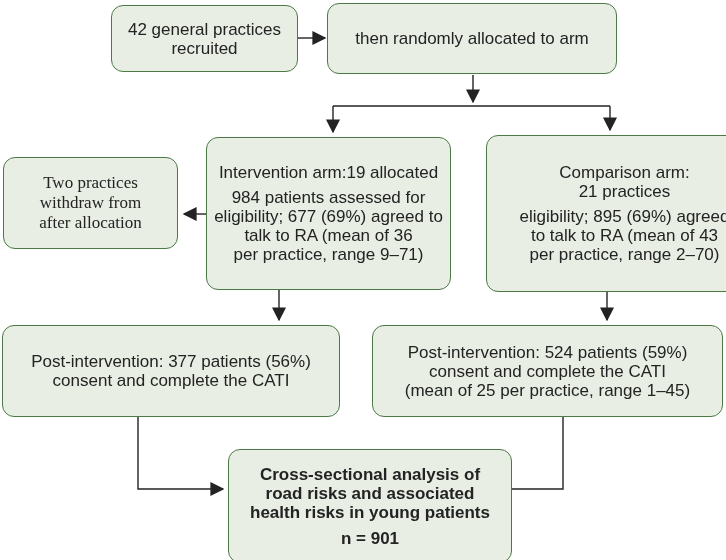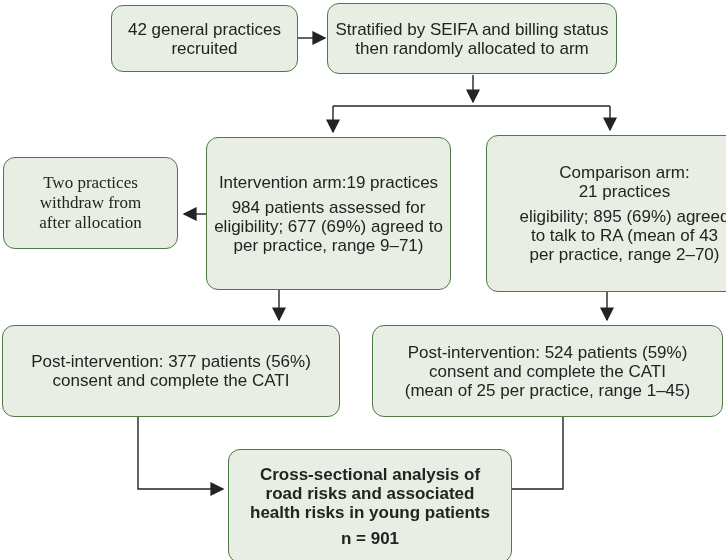--- a/index.html
+++ b/index.html
@@ -82,35 +82,35 @@
     <path class="arrow" d="M138,417 L138,489 L223,489" marker-end="url(#ah)"></path>
     <path class="arrow" d="M563,417 L563,489 L478,489" marker-end="url(#ah)"></path>
   </svg>
 
   <div class="box" id="box-recruited">
     <div class="line">42 general practices</div>
     <div class="line">recruited</div>
   </div>
 
   <div class="box" id="box-stratified">
-    <div class="line">Stratified by SEIFA and billing status</div>
     <div class="line">then randomly allocated to arm</div>
   </div>
 
   <div class="box" id="box-withdraw">
     <div class="line">Two practices</div>
     <div class="line">withdraw from</div>
     <div class="line">after allocation</div>
   </div>
 
   <div class="box" id="box-intervention">
-    <div class="line">Intervention arm:19 practices</div>
+    <div class="line">Intervention arm:19 allocated</div>
     <div class="para">
       <div class="line">984 patients assessed for</div>
       <div class="line">eligibility; 677 (69%) agreed to</div>
+      <div class="line">talk to RA (mean of 36</div>
       <div class="line">per practice, range 9–71)</div>
     </div>
   </div>
 
   <div class="box" id="box-comparison">
     <div class="line">Comparison arm:</div>
     <div class="line">21 practices</div>
     <div class="para">
       <div class="line">eligibility; 895 (69%) agreed</div>
       <div class="line">to talk to RA (mean of 43</div>

